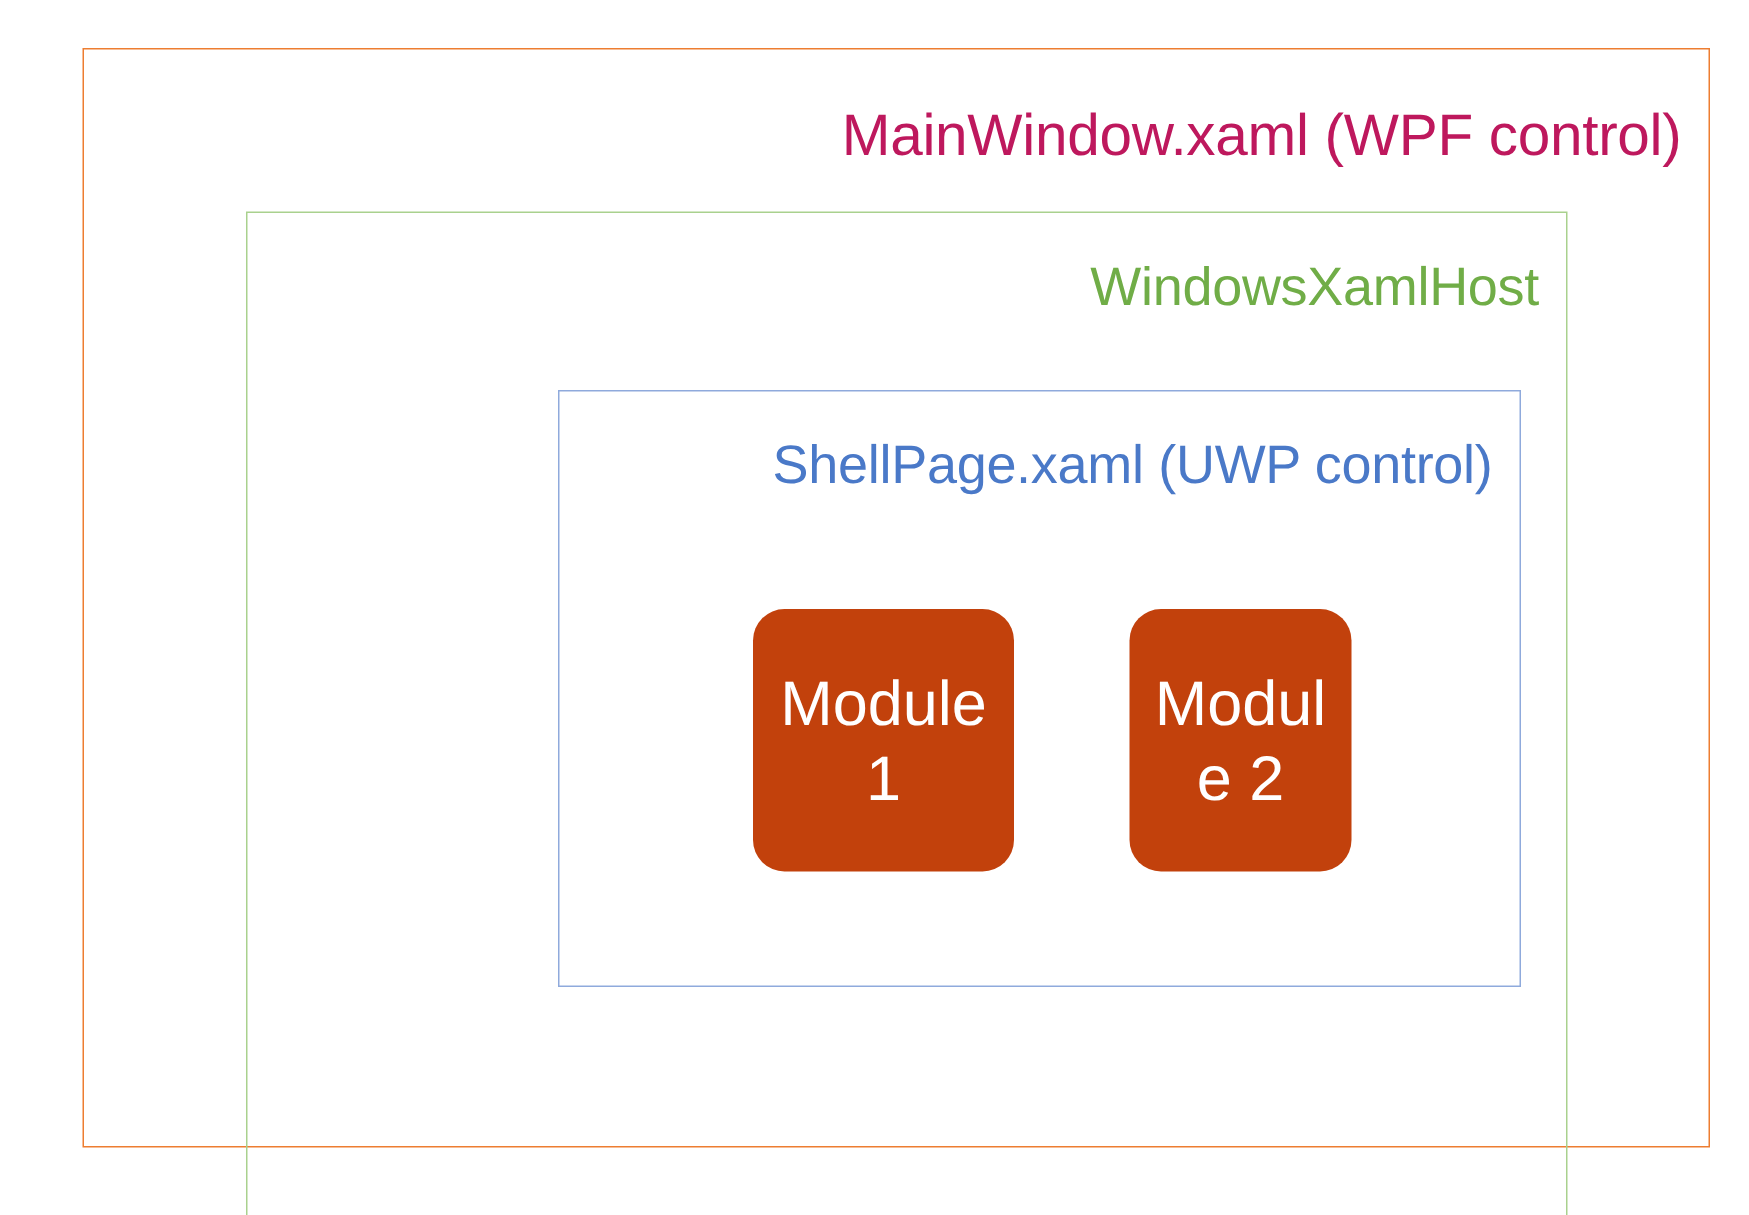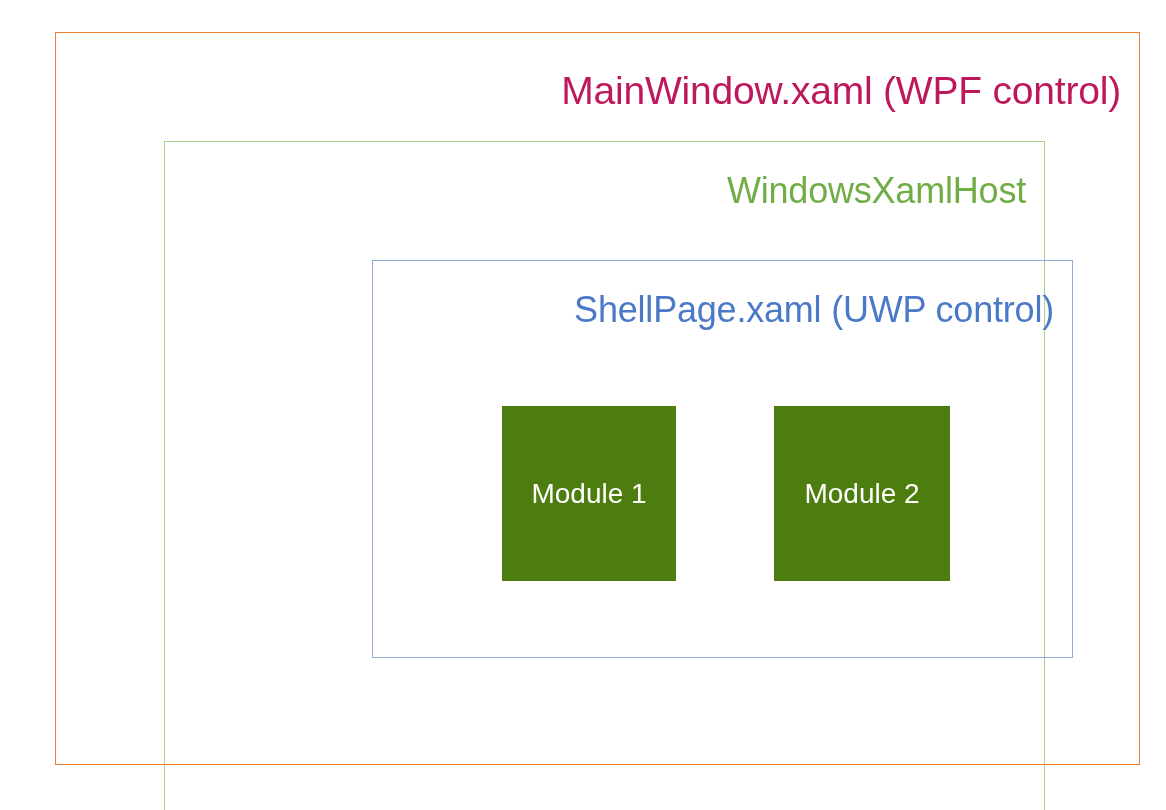--- a/index.html
+++ b/index.html
@@ -43,21 +43,21 @@
     box-sizing: border-box;
     border: 1.6px solid #A9D18E;
     background: transparent;
   }
 
   
   .box-inner {
     position: absolute;
     left: 372px;
     top: 260px;
-    width: 701px;
+    width: 642px;
     height: 398px;
     box-sizing: border-box;
     border: 1.6px solid #8FAADC;
     background: transparent;
   }
 
   
   .label {
     position: absolute;
     white-space: nowrap;
@@ -82,42 +82,43 @@
   .label-inner {
     right: 18px;
     top: 28px;
     font-size: 36px;
     color: #4A79C8;
   }
 
   
   .module {
     position: absolute;
-    background: #4d7c0f;
+    background: #c2410c;
     display: flex;
     align-items: center;
     justify-content: center;
     text-align: center;
     color: #ffffff;
-    font-size: 28px;
+    font-size: 42px;
     line-height: 1.18;
     box-sizing: border-box;
+    border-radius: 21px;
   }
 
   .module-1 {
     left: 502px;
     top: 406px;
     width: 174px;
     height: 175px;
   }
 
   .module-2 {
-    left: 774px;
+    left: 753px;
     top: 406px;
-    width: 176px;
+    width: 148px;
     height: 175px;
   }
 
   .module-text {
     display: block;
     padding: 0 6px;
     word-break: break-word;
   }
 </style>
 </head>

